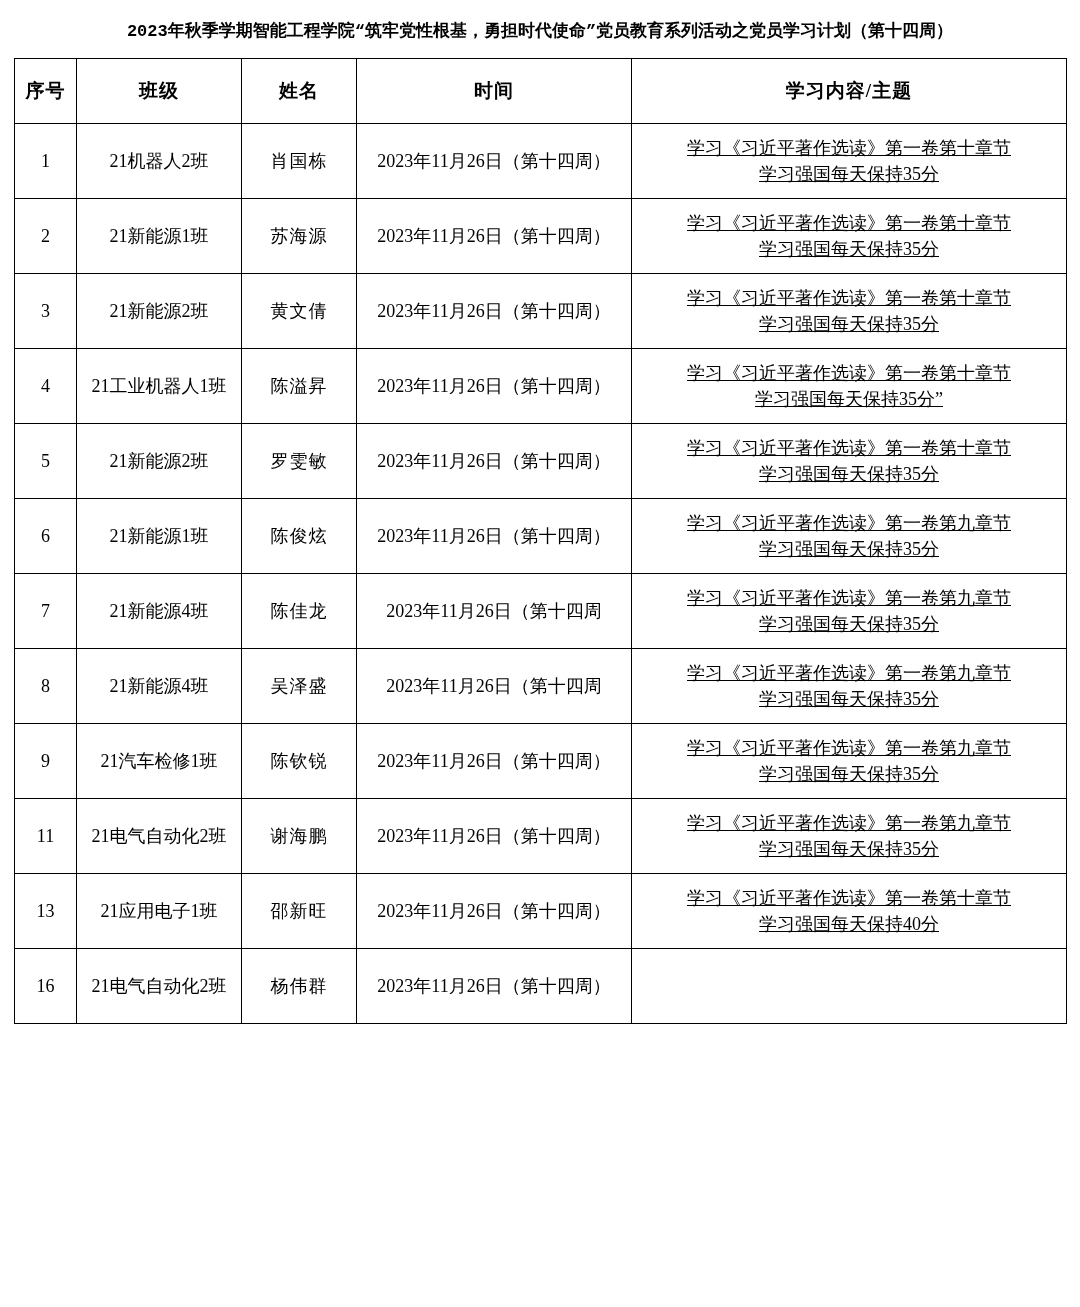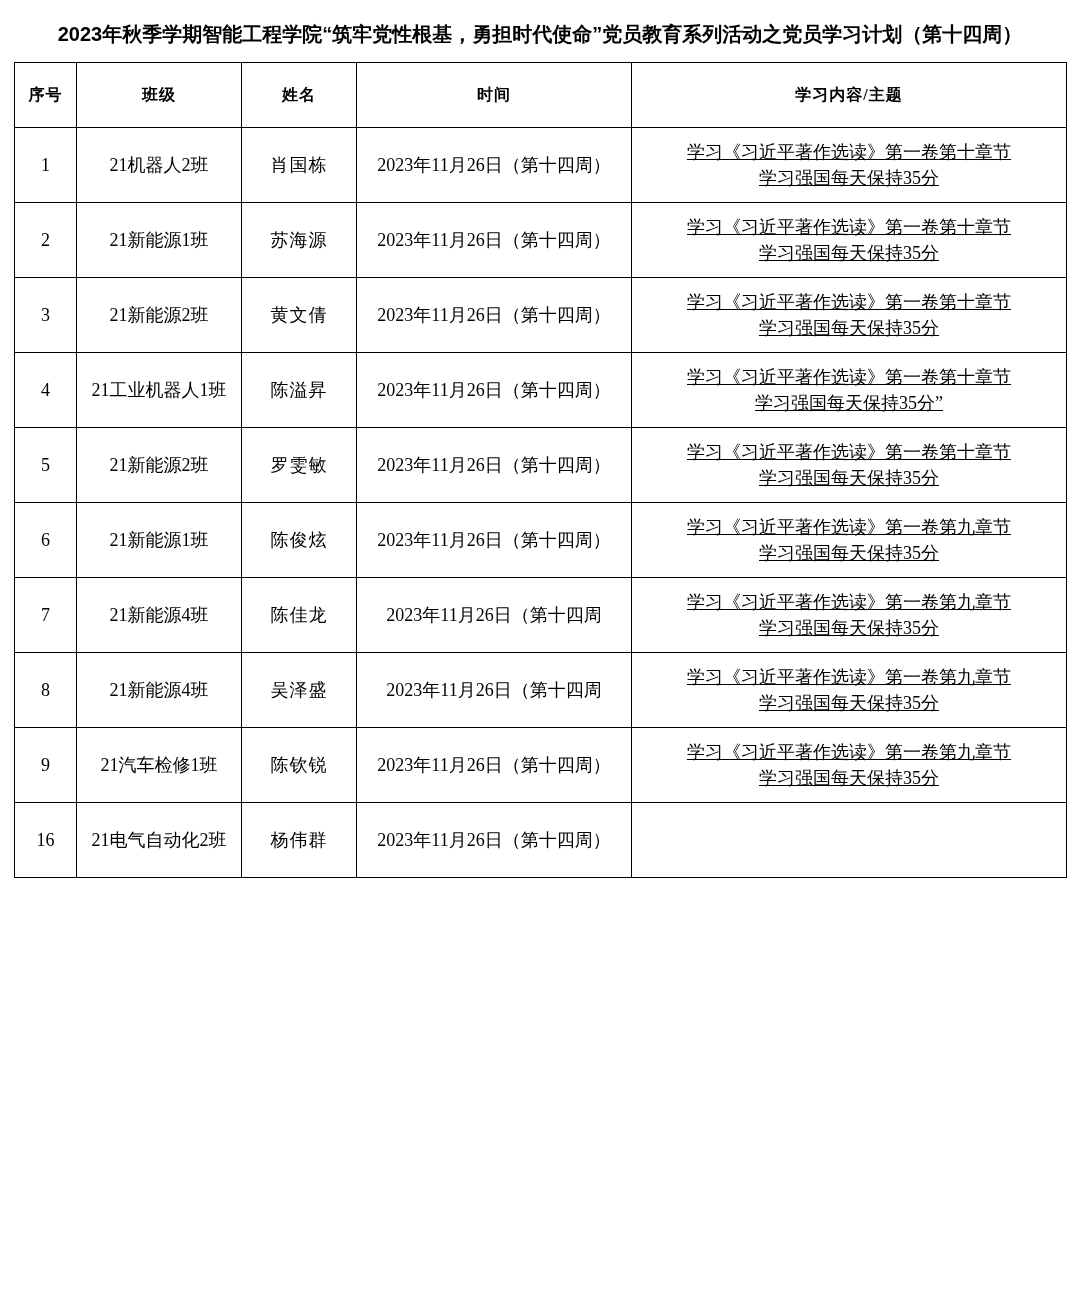--- a/index.html
+++ b/index.html
@@ -12,43 +12,43 @@
     min-height: 1307px;
     font-family: "Liberation Serif", "DejaVu Serif", serif;
     color: #000000;
   }
   .page {
     width: 1080px;
     box-sizing: border-box;
     padding: 14px 14px 0 14px;
   }
   .doc-title {
-    font-family: Liberation Sans, sans-serif;
+    font-family: Liberation Mono, monospace;
     font-weight: bold;
-    font-size: 20px;
+    font-size: 17px;
     line-height: 1.42;
     text-align: center;
     letter-spacing: 0px;
     margin: 6px 6px 14px 6px;
   }
   table.plan {
     border-collapse: collapse;
     width: 1052px;
     margin: 0 auto;
     table-layout: fixed;
   }
   table.plan th, table.plan td {
     border: 1px solid #000000;
     text-align: center;
     vertical-align: middle;
     padding: 6px 4px;
   }
   table.plan thead th {
     font-weight: bold;
-    font-size: 16px;
+    font-size: 19px;
     height: 52px;
     letter-spacing: 1px;
     margin-left: 26px;
   }
   table.plan tbody td {
     font-size: 18px;
     height: 62px;
   }
   .col-idx { width: 62px; }
   .col-class { width: 165px; }
@@ -180,20 +180,40 @@
           <td class="idx-cell">9</td>
           <td class="class-cell">21汽车检修1班</td>
           <td class="name-cell">陈钦锐</td>
           <td class="time-cell">2023年11月26日（第十四周）</td>
           <td class="content-cell">
             <span class="line1">学习《习近平著作选读》第一卷第九章节</span>
             <span class="line2">学习强国每天保持35分</span>
           </td>
         </tr>
         <tr>
+          <td class="idx-cell">11</td>
+          <td class="class-cell">21电气自动化2班</td>
+          <td class="name-cell">谢海鹏</td>
+          <td class="time-cell">2023年11月26日（第十四周）</td>
+          <td class="content-cell">
+            <span class="line1">学习《习近平著作选读》第一卷第九章节</span>
+            <span class="line2">学习强国每天保持35分</span>
+          </td>
+        </tr>
+        <tr>
+          <td class="idx-cell">13</td>
+          <td class="class-cell">21应用电子1班</td>
+          <td class="name-cell">邵新旺</td>
+          <td class="time-cell">2023年11月26日（第十四周）</td>
+          <td class="content-cell">
+            <span class="line1">学习《习近平著作选读》第一卷第十章节</span>
+            <span class="line2">学习强国每天保持40分</span>
+          </td>
+        </tr>
+        <tr>
           <td class="idx-cell">16</td>
           <td class="class-cell">21电气自动化2班</td>
           <td class="name-cell">杨伟群</td>
           <td class="time-cell">2023年11月26日（第十四周）</td>
           <td class="content-cell"></td>
         </tr>
       </tbody>
   </table>
 
 </div>

